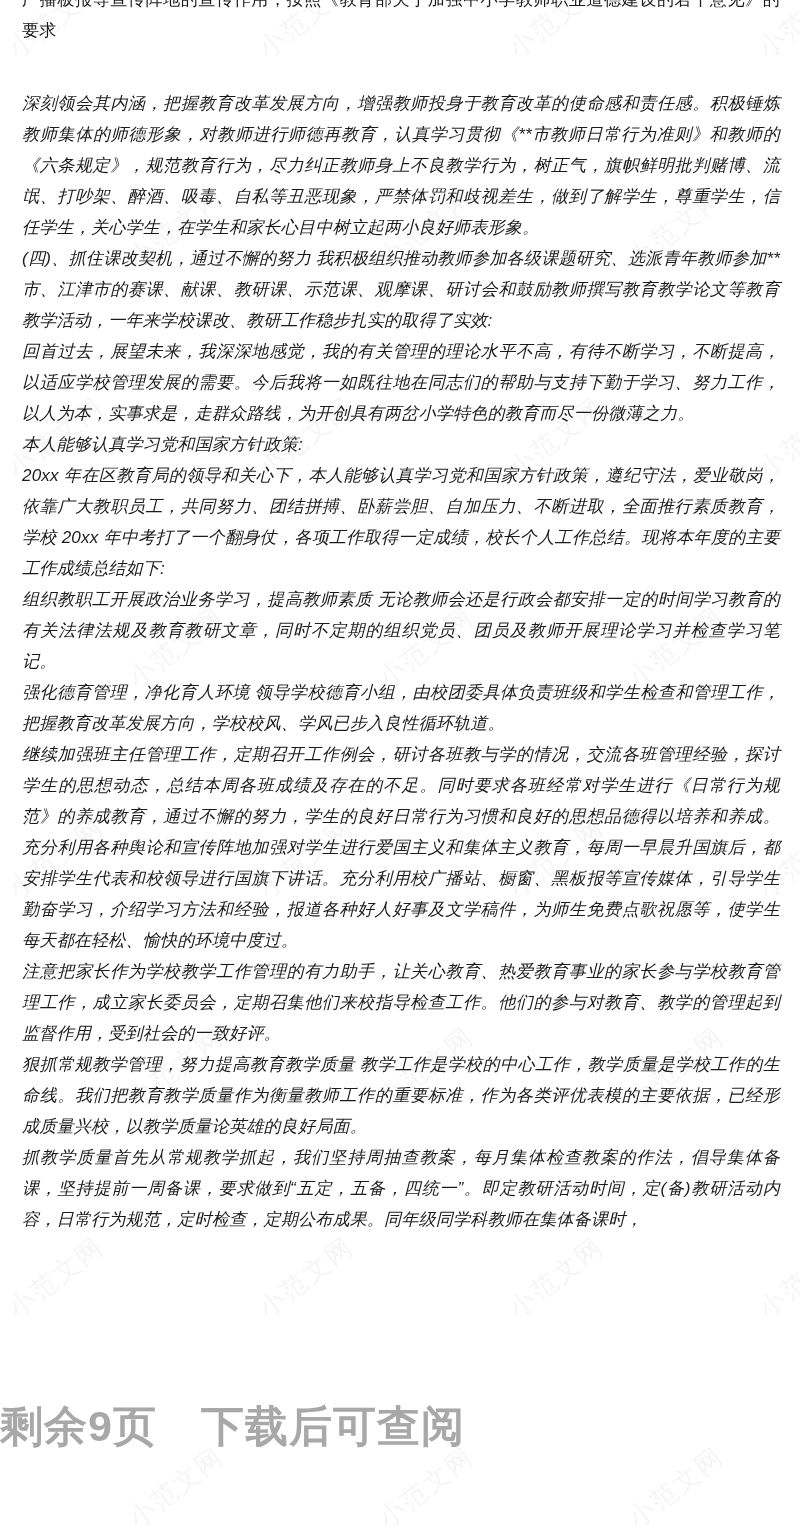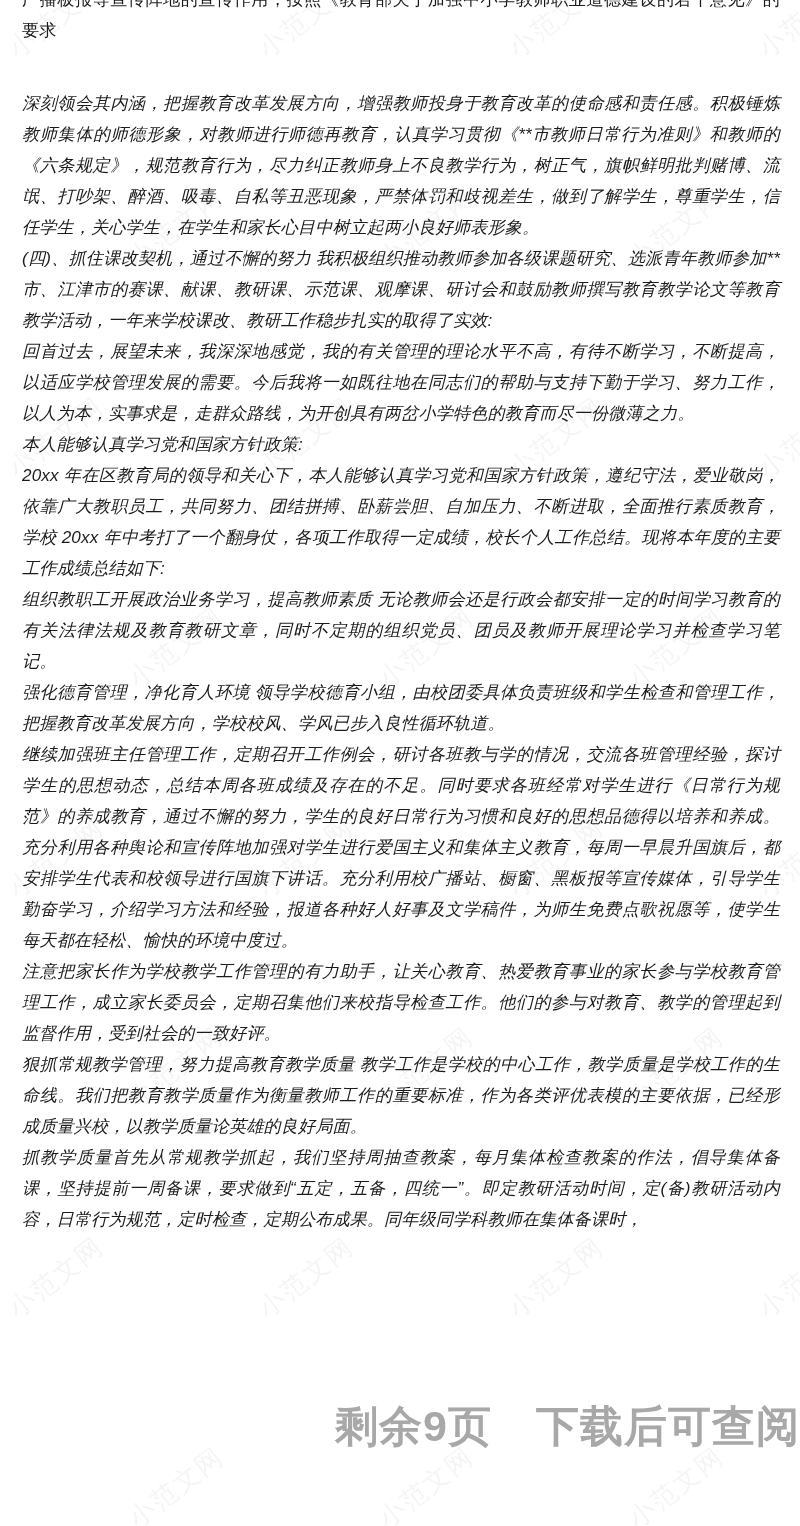--- a/index.html
+++ b/index.html
@@ -74,21 +74,21 @@
     font-style: italic;
   }
 
   
   #footer-notice {
     position: absolute;
     left: 0;
     right: 0;
     top: 1398px;
     z-index: 2;
-    text-align: right;
+    text-align: left;
     font-family: "Liberation Sans", "DejaVu Sans", sans-serif;
     font-size: 43px;
     font-weight: bold;
     color: #a8a8a8;
     letter-spacing: 1px;
     white-space: pre;
   }
 </style>
 </head>
 <body>

